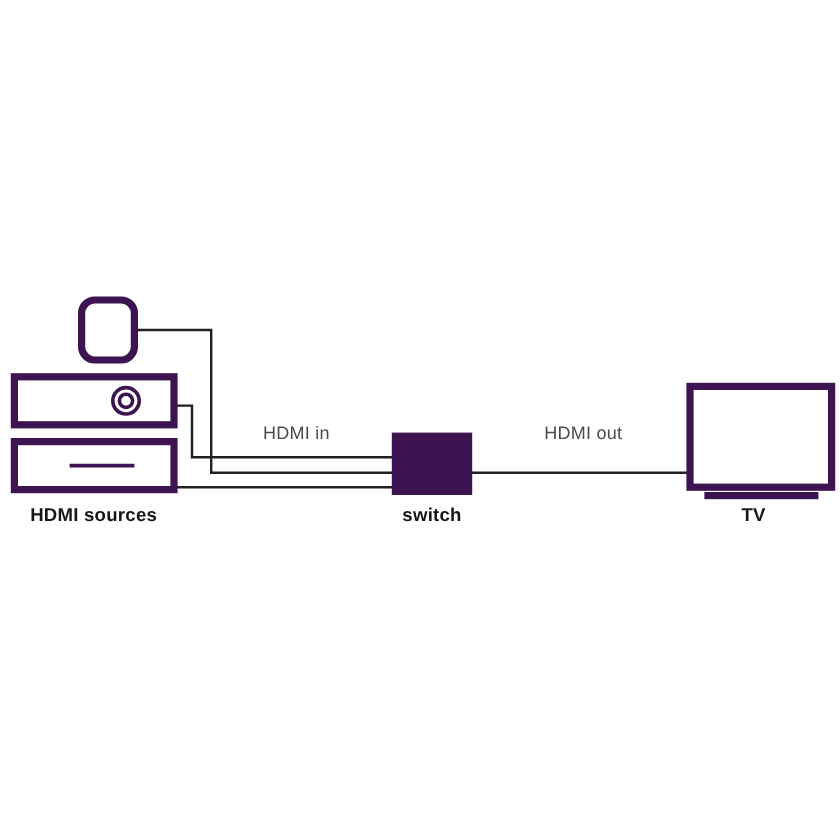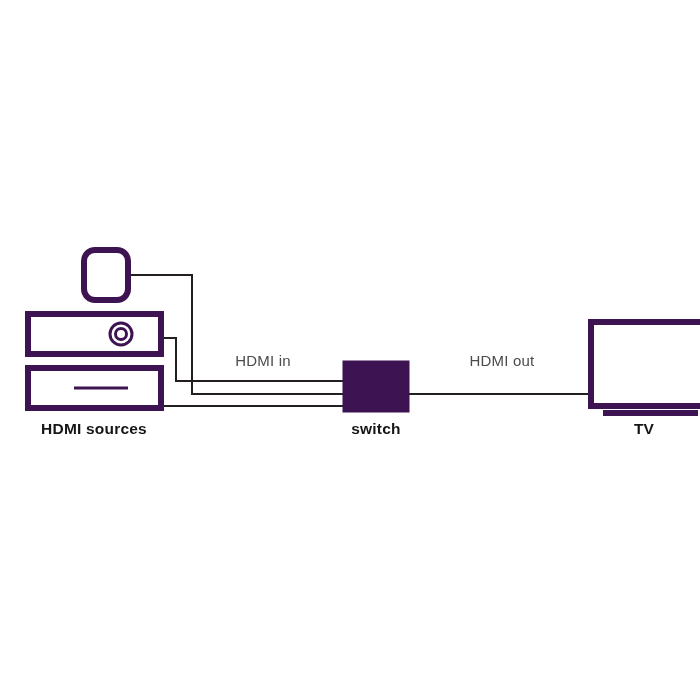--- a/index.html
+++ b/index.html
@@ -9,21 +9,21 @@
   }
   body {
     width: 700px;
     height: 700px;
     font-family: "Liberation Sans", sans-serif;
     position: relative;
     overflow: hidden;
   }
   #diagram-root {
     position: absolute;
-    left: 16px;
+    left: 0;
     top: 0;
     width: 668px;
     height: 700px;
   }
   svg#diagram-svg {
     display: block;
     width: 700px;
     height: 700px;
   }
   .lbl-bold {

